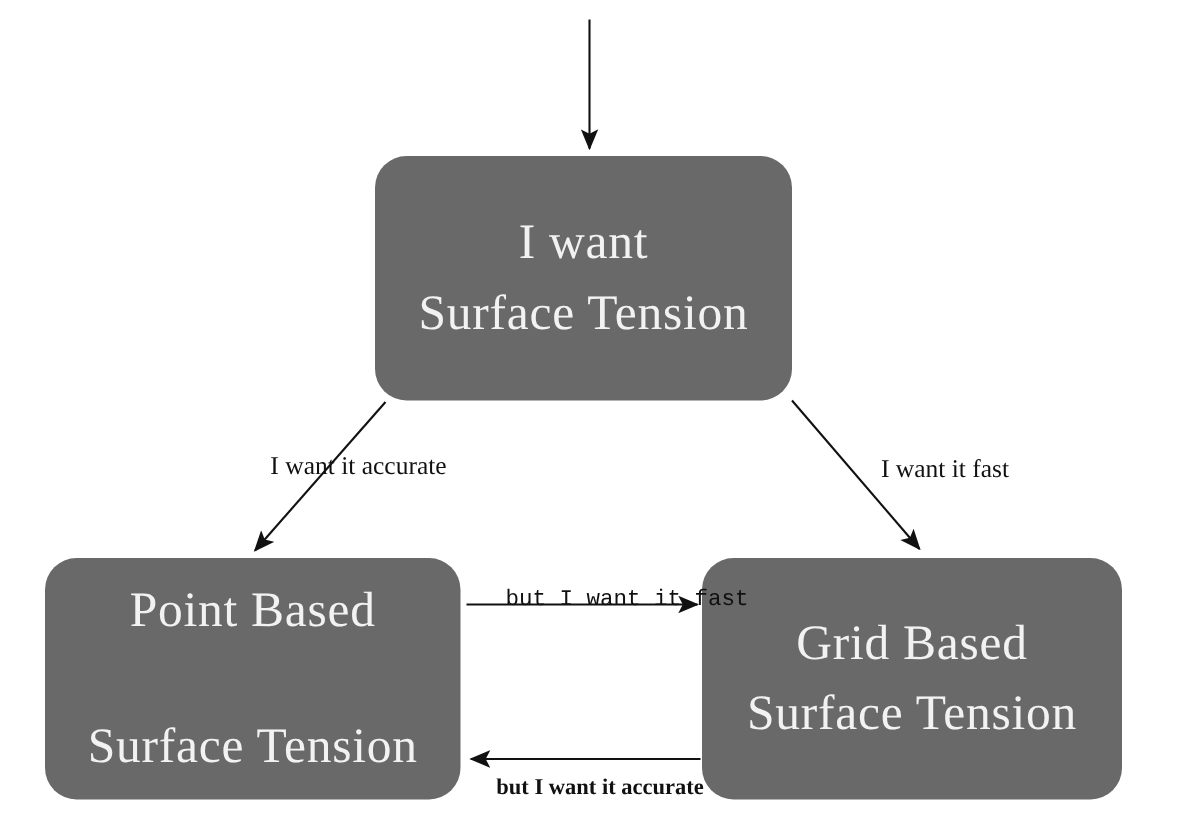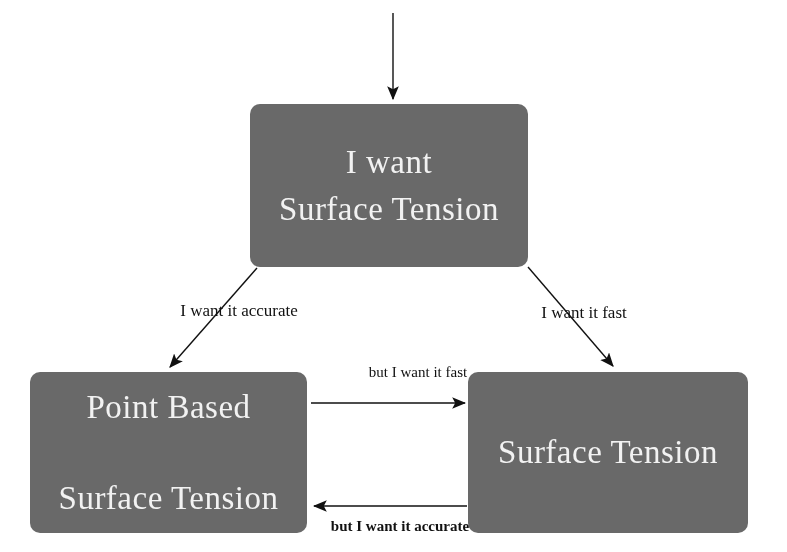--- a/index.html
+++ b/index.html
@@ -11,21 +11,21 @@
     position: relative;
     width: 787px;
     height: 552px;
     background: #ffffff;
     overflow: hidden;
     font-family: "Liberation Serif", serif;
   }
   .node {
     position: absolute;
     background: #696969;
-    border-radius: 10px;
+    border-radius: 21px;
     color: #f2f2f2;
     display: flex;
     flex-direction: column;
     align-items: center;
     justify-content: center;
     text-align: center;
     font-size: 33px;
     line-height: 47px;
     letter-spacing: 0.5px;
   }
@@ -38,22 +38,22 @@
     transform: translate(-50%, -50%);
     color: #111111;
     white-space: nowrap;
     background: transparent;
     margin-left: 27px;
   }
   .edge-label.big   { font-size: 17px; }
   .edge-label.small { font-size: 15px; }
 
   #label-root-to-point { left: 212px; top: 311px; }
-  #label-root-to-grid  { left: 557px; top: 313px; }
-  #label-point-to-grid { left: 391px; top: 372px; }
+  #label-root-to-grid  { left: 603px; top: 313px; }
+  #label-point-to-grid { left: 391px; top: 400px; font-family: Liberation Mono, monospace; }
   #label-grid-to-point { left: 373px; top: 526px; font-weight: bold; }
 
   #edges-layer {
     position: absolute;
     left: 0;
     top: 0;
     pointer-events: none;
   }
   #edges-layer line {
     stroke: #111111;
@@ -82,20 +82,21 @@
     <span>I want</span>
     <span>Surface Tension</span>
   </div>
 
   <div id="node-point" class="node">
     <span>Point Based</span>
     <span>Surface Tension</span>
   </div>
 
   <div id="node-grid" class="node">
+    <span>Grid Based</span>
     <span>Surface Tension</span>
   </div>
 
   <div id="label-root-to-point" class="edge-label big">I want it accurate</div>
 
   <div id="label-root-to-grid" class="edge-label big">I want it fast</div>
 
   <div id="label-point-to-grid" class="edge-label small">but I want it fast</div>
 
   <div id="label-grid-to-point" class="edge-label small">but I want it accurate</div>

